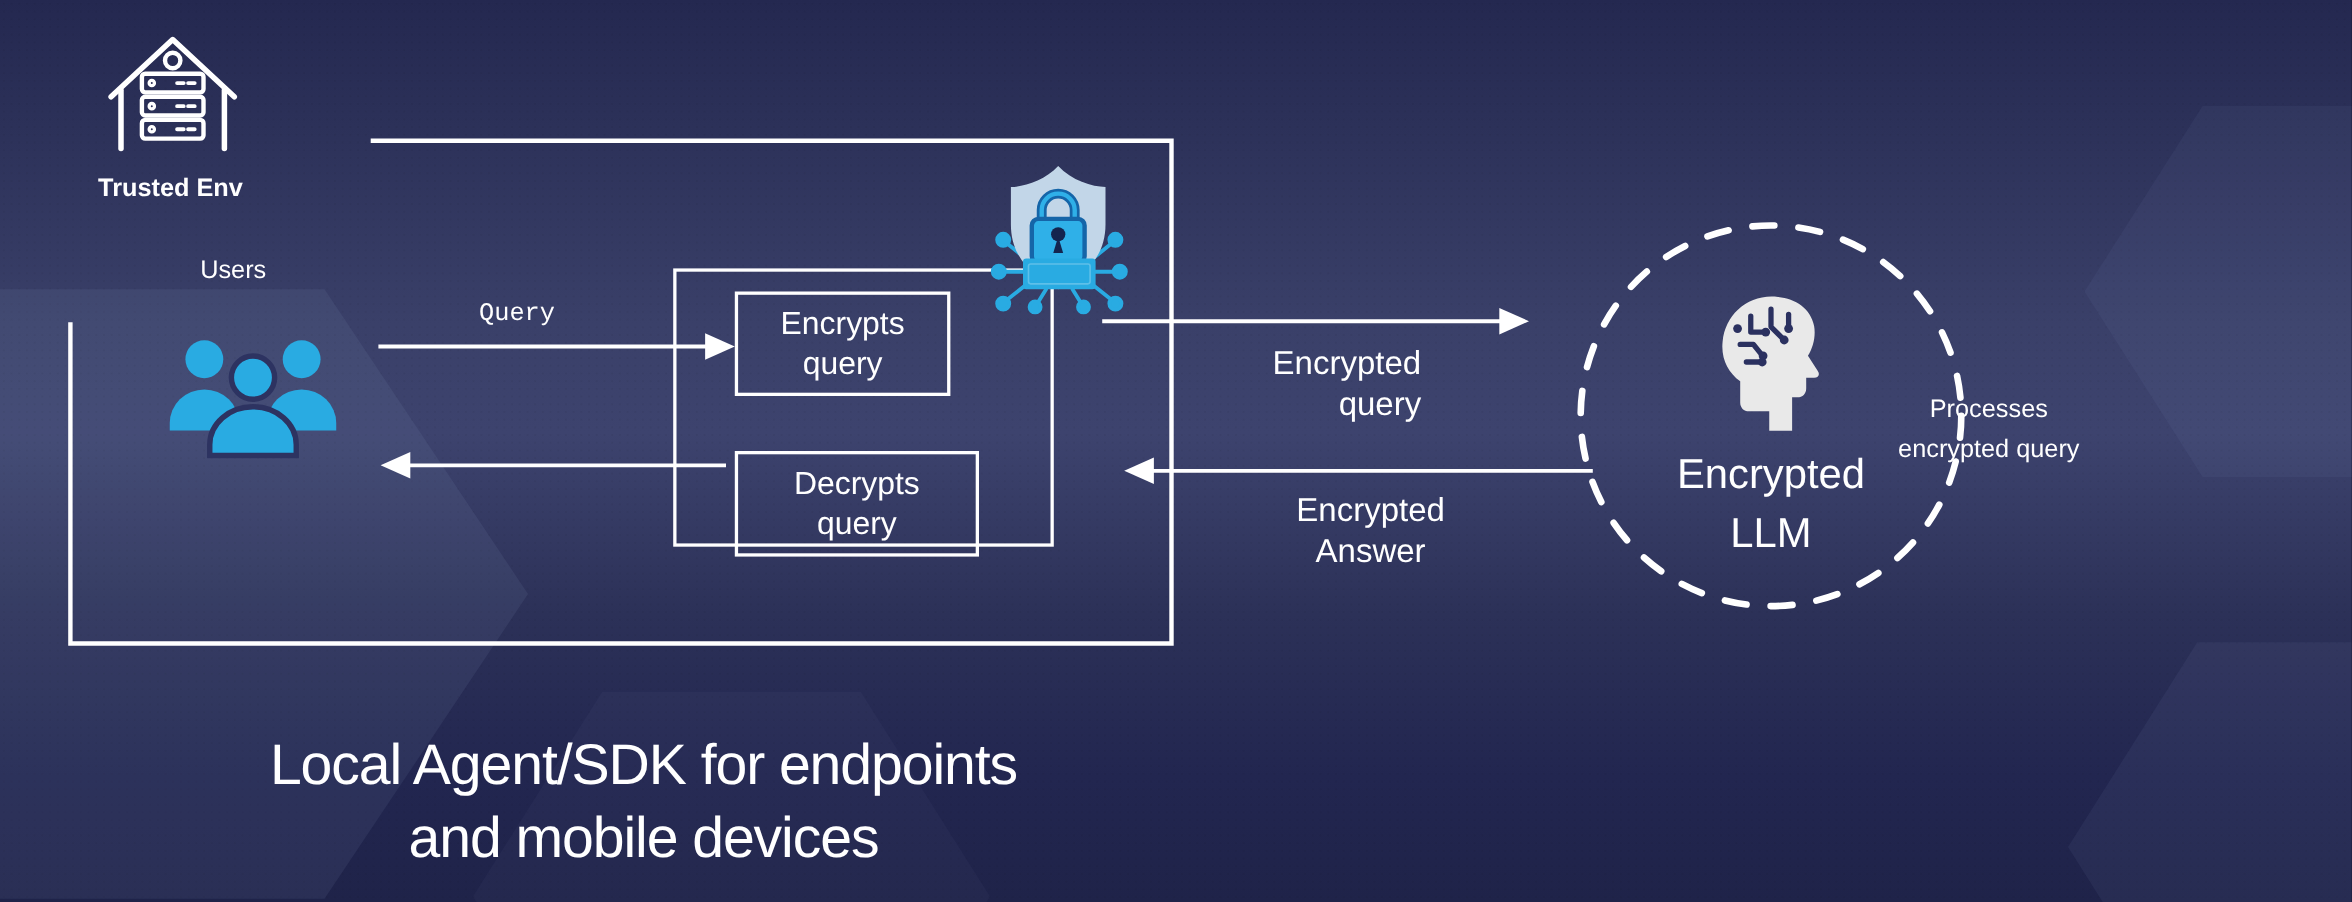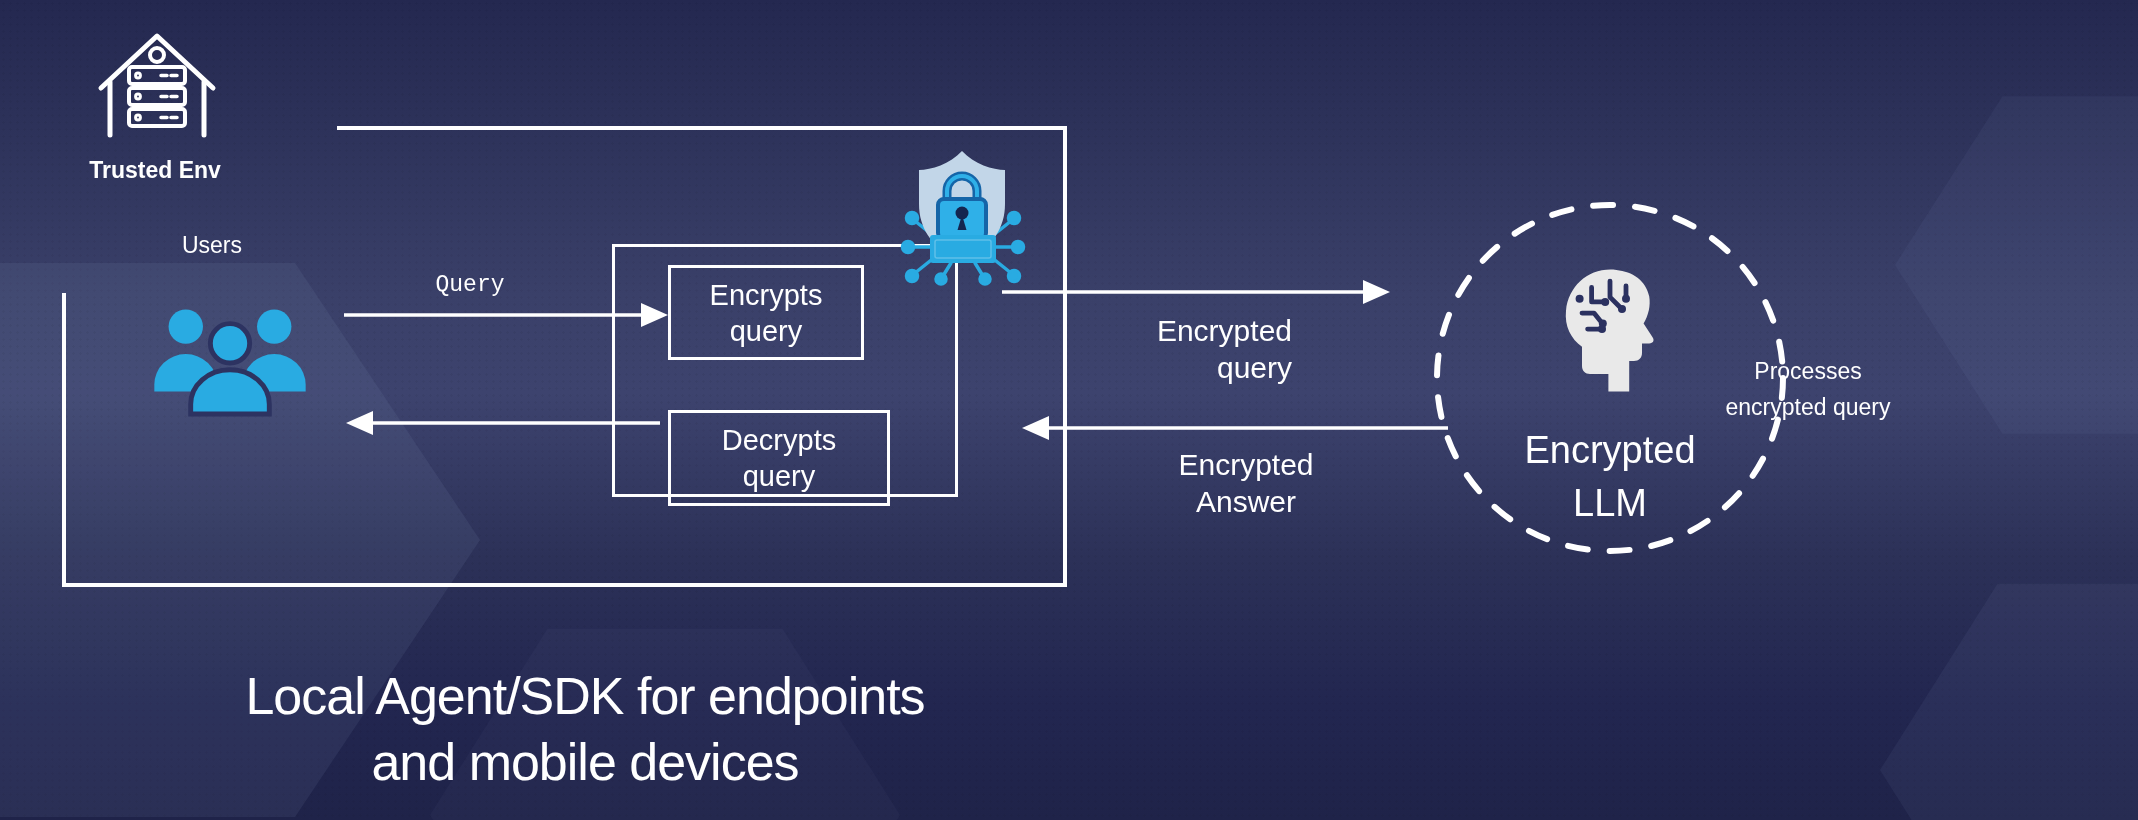--- a/index.html
+++ b/index.html
@@ -165,21 +165,21 @@
   <div class="label lbl-29" style="left:112px;top:227px;width:200px;">Users</div>
 
   <div class="label lbl-29" style="left:370px;top:267px;width:200px;font-family:Liberation Mono, monospace;">Query</div>
 
 
 
   <div class="label lbl-30" style="left:1122px;top:312px;width:170px;text-align:right;">Encrypted query</div>
 
   <div class="label lbl-30" style="left:1156px;top:446px;width:180px;">Encrypted Answer</div>
 
-  <div class="label lbl-38" style="left:1508px;top:424px;width:204px;">Encrypted LLM</div>
+  <div class="label lbl-38" style="left:1508px;top:406px;width:204px;">Encrypted LLM</div>
 
   <div class="label lbl-29" style="left:1718px;top:318px;width:180px;margin-top:35px;">Processes encrypted query</div>
 
   <div class="label caption" style="left:185px;top:663px;width:800px;">
     <div>Local Agent/SDK for endpoints</div>
     <div>and mobile devices</div>
   </div>
 
 
 </div>

